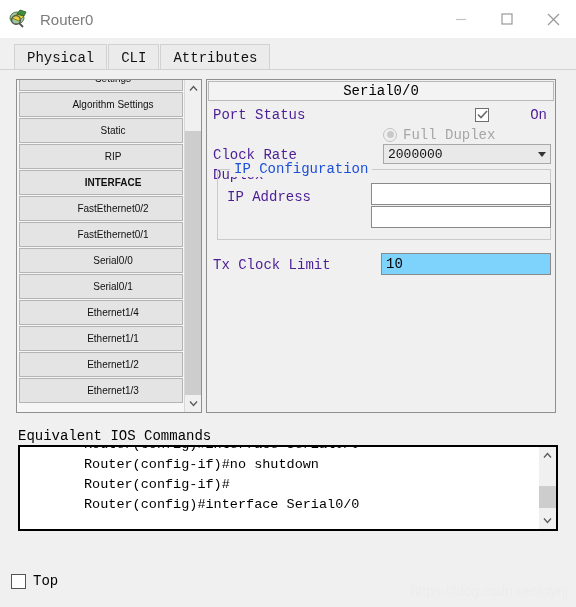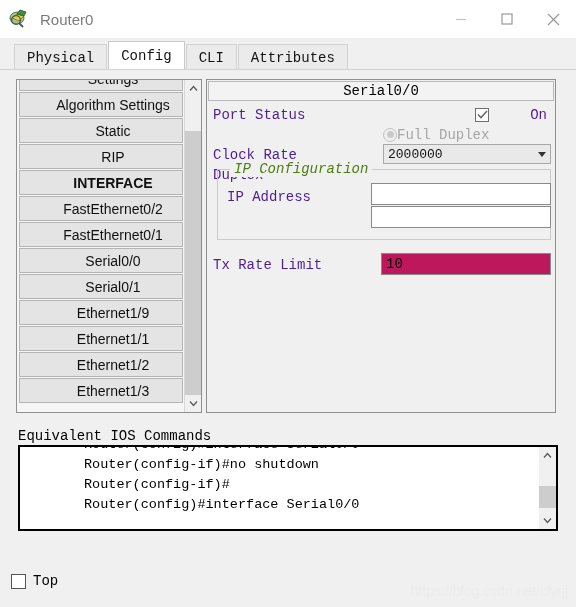--- a/index.html
+++ b/index.html
@@ -132,21 +132,21 @@
   }
   .side-item {
     height: 25px;
     margin: 0 2px 1px 2px;
     background: #e4e4e4;
     border: 1px solid #b4b4b4;
     box-sizing: border-box;
     display: flex;
     align-items: center;
     justify-content: center;
-    font-size: 14px;
+    font-size: 10px;
     color: #101010;
     font-family: "Liberation Sans", sans-serif;
     white-space: nowrap;
     padding-left: 24px;
   }
   .side-item.header {
     font-weight: bold;
     background: #e4e4e4;
   }
 
@@ -280,35 +280,34 @@
     border: 1px solid #cacaca;
     box-sizing: border-box;
   }
   .group-title {
     position: absolute;
     left: 12px; top: -9px;
     background: #f0f0f0;
     padding: 0 4px;
     font-family: "Liberation Mono", monospace;
     font-size: 14px;
-    color: #4d7c0f;
-    font-style: italic;
+    color: #1d4ed8;
   }
   .field {
     position: absolute;
     background: #ffffff;
     border: 1px solid #8a8a8a;
     box-sizing: border-box;
   }
 
   .txfield {
     position: absolute;
     left: 174px; top: 173px;
     width: 170px; height: 22px;
-    background: #be185d;
+    background: #7dd3fc;
     border: 1px solid #8a8a8a;
     box-sizing: border-box;
     display: flex;
     align-items: center;
     padding-left: 4px;
     font-family: "Liberation Mono", monospace;
     font-size: 14px;
     color: #000;
   }
 
@@ -418,41 +417,40 @@
         <svg width="13" height="13" viewBox="0 0 13 13">
           <line x1="1" y1="1" x2="12" y2="12" stroke="#9a9a9a" stroke-width="1.2"></line>
           <line x1="12" y1="1" x2="1" y2="12" stroke="#9a9a9a" stroke-width="1.2"></line>
         </svg>
       </div>
     </div>
   </div>
 
   <div class="tabstrip">
     <div class="tab">Physical</div>
-    <div class="tab active">Config</div>
     <div class="tab">CLI</div>
     <div class="tab">Attributes</div>
   </div>
   <div class="tabline"></div>
 
   <div class="content">
 
     <div class="sidebar">
       <div class="side-viewport">
         <div class="side-inner">
           <div class="side-item">Settings</div>
           <div class="side-item">Algorithm Settings</div>
           <div class="side-item">Static</div>
           <div class="side-item">RIP</div>
           <div class="side-item header">INTERFACE</div>
           <div class="side-item">FastEthernet0/2</div>
           <div class="side-item">FastEthernet0/1</div>
           <div class="side-item">Serial0/0</div>
           <div class="side-item">Serial0/1</div>
-          <div class="side-item">Ethernet1/9</div>
+          <div class="side-item">Ethernet1/4</div>
           <div class="side-item">Ethernet1/1</div>
           <div class="side-item">Ethernet1/2</div>
           <div class="side-item">Ethernet1/3</div>
         </div>
       </div>
 
       <div class="side-scroll">
         <div class="sb-arrow">
           <svg width="9" height="7" viewBox="0 0 9 7">
             <polyline points="1,5.5 4.5,1.5 8,5.5" fill="none" stroke="#5a5a5a" stroke-width="1.3"></polyline>
@@ -485,21 +483,21 @@
         <span class="lbl" style="margin-left:5px;">On</span>
       </div>
 
       <div class="row" style="top:44px;margin-top:40px;">
         <span class="lbl">Duplex</span>
       </div>
       <div class="row" style="left:176px; top:44px;">
         <span class="radio">
             <i></i>
           </span>
-        <span class="lbl dim" style="">Full Duplex</span>
+        <span class="lbl dim" style="margin-left:6px;">Full Duplex</span>
       </div>
 
       <div class="row" style="top:64px;">
         <span class="lbl">Clock Rate</span>
       </div>
       <div class="dropdown">
         <span class="val">2000000</span>
         <span class="caret"></span>
       </div>
 
@@ -507,21 +505,21 @@
         <span class="group-title">IP Configuration</span>
       </div>
       <div class="row" style="left:20px; top:106px;">
         <span class="lbl">IP Address</span>
       </div>
       <div class="field" style="left:164px; top:103px; width:180px; height:22px;"></div>
 
       <div class="field" style="left:164px; top:126px; width:180px; height:22px;"></div>
 
       <div class="row" style="top:174px;">
-        <span class="lbl">Tx Rate Limit</span>
+        <span class="lbl">Tx Clock Limit</span>
       </div>
       <div class="txfield">10</div>
 
     </div>
 
     <div class="ios-label">Equivalent IOS Commands</div>
 
     <div class="console">
       <div class="console-inner">
         <div class="cline">Router(config)#interface Serial0/0</div>

